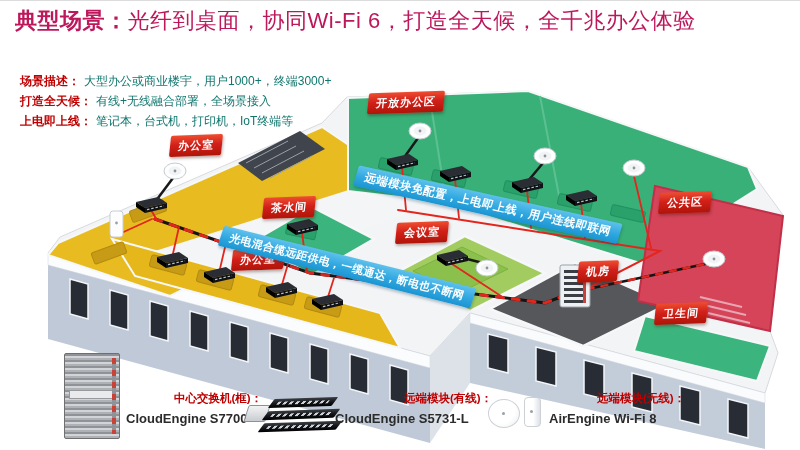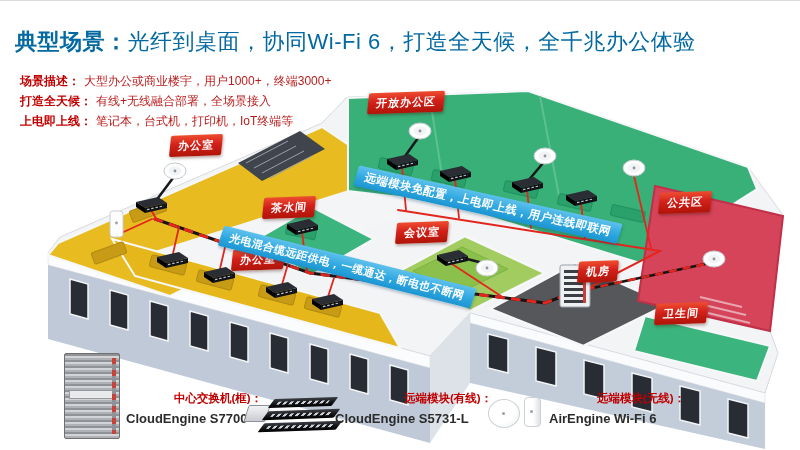--- a/index.html
+++ b/index.html
@@ -1,26 +1,26 @@
 <!DOCTYPE html>
 <html><head>
 <meta charset="utf-8">
 <style>
   html,body{margin:0;padding:0;background:#fff;}
   .slide{position:relative;width:800px;height:450px;background:#ffffff;overflow:hidden;
          font-family:"Liberation Sans","DejaVu Sans",sans-serif;border-top:1px solid #dcdcdc;}
   
-  .title-row{position:absolute;left:15px;top:26px;white-space:nowrap;color:#0369a1;}
+  .title-row{position:absolute;left:15px;top:5px;white-space:nowrap;color:#be185d;}
   .title-label{font-size:22px;font-weight:bold;letter-spacing:.5px;}
   .title-text{font-size:22px;font-weight:500;letter-spacing:.5px;}
   
   .info-block{position:absolute;left:20px;top:69px;}
   .info-row{height:20px;line-height:20px;white-space:nowrap;}
   .info-label{color:#c00000;font-weight:bold;font-size:12px;margin-right:4px;margin-top:36px;}
-  .info-text{color:#b91c1c;font-size:12px;}
+  .info-text{color:#0f766e;font-size:12px;}
   
   .plan-svg{position:absolute;left:0;top:0;width:800px;height:450px;}
   
   .badge{position:absolute;background:linear-gradient(180deg,#ee4d30 0%,#d2201a 45%,#b01408 100%);
          color:#fff;font-size:11px;font-weight:bold;padding:3px 8px;white-space:nowrap;
          transform:rotate(-2deg) skewX(-8deg);border-radius:2px;
          box-shadow:1px 2px 3px rgba(60,20,10,.35);letter-spacing:1px;}
   
   .banner{position:absolute;background:linear-gradient(180deg,#5ec1ec 0%,#2fa7e0 55%,#1b95d2 100%);
           color:#fff;font-weight:bold;white-space:nowrap;padding:3px 9px;border-radius:2px;
@@ -258,16 +258,16 @@
     <div class="lg-swbox"></div>
     <div class="lg-swbar lg-swbar-1"></div>
     <div class="lg-swbar lg-swbar-2"></div>
     <div class="lg-swbar lg-swbar-3"></div>
     <div class="lg-label" style="left:356px;top:390px;">远端模块(有线)：</div>
     <div class="lg-model" style="left:335px;top:410px;">CloudEngine S5731-L</div>
 
     <div class="lg-apdisc"></div>
     <div class="lg-applate"></div>
     <div class="lg-label" style="left:549px;top:390px;text-align:center;">远端模块(无线)：</div>
-    <div class="lg-model" style="left:549px;top:410px;">AirEngine Wi-Fi 6</div>
+    <div class="lg-model" style="left:549px;top:410px;">AirEngine Wi-Fi 8</div>
   </div>
 
 </div>
 
 </body></html>

